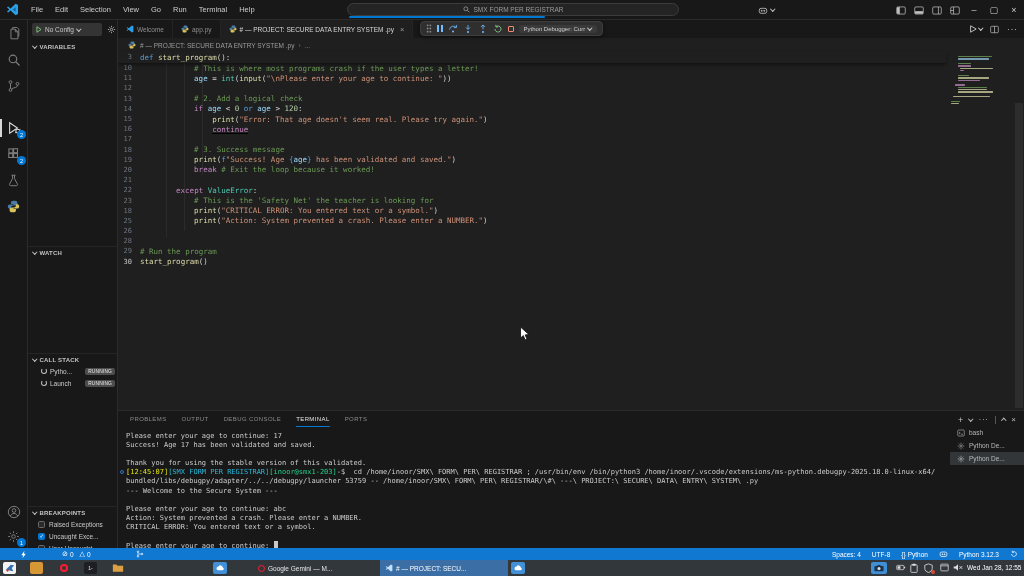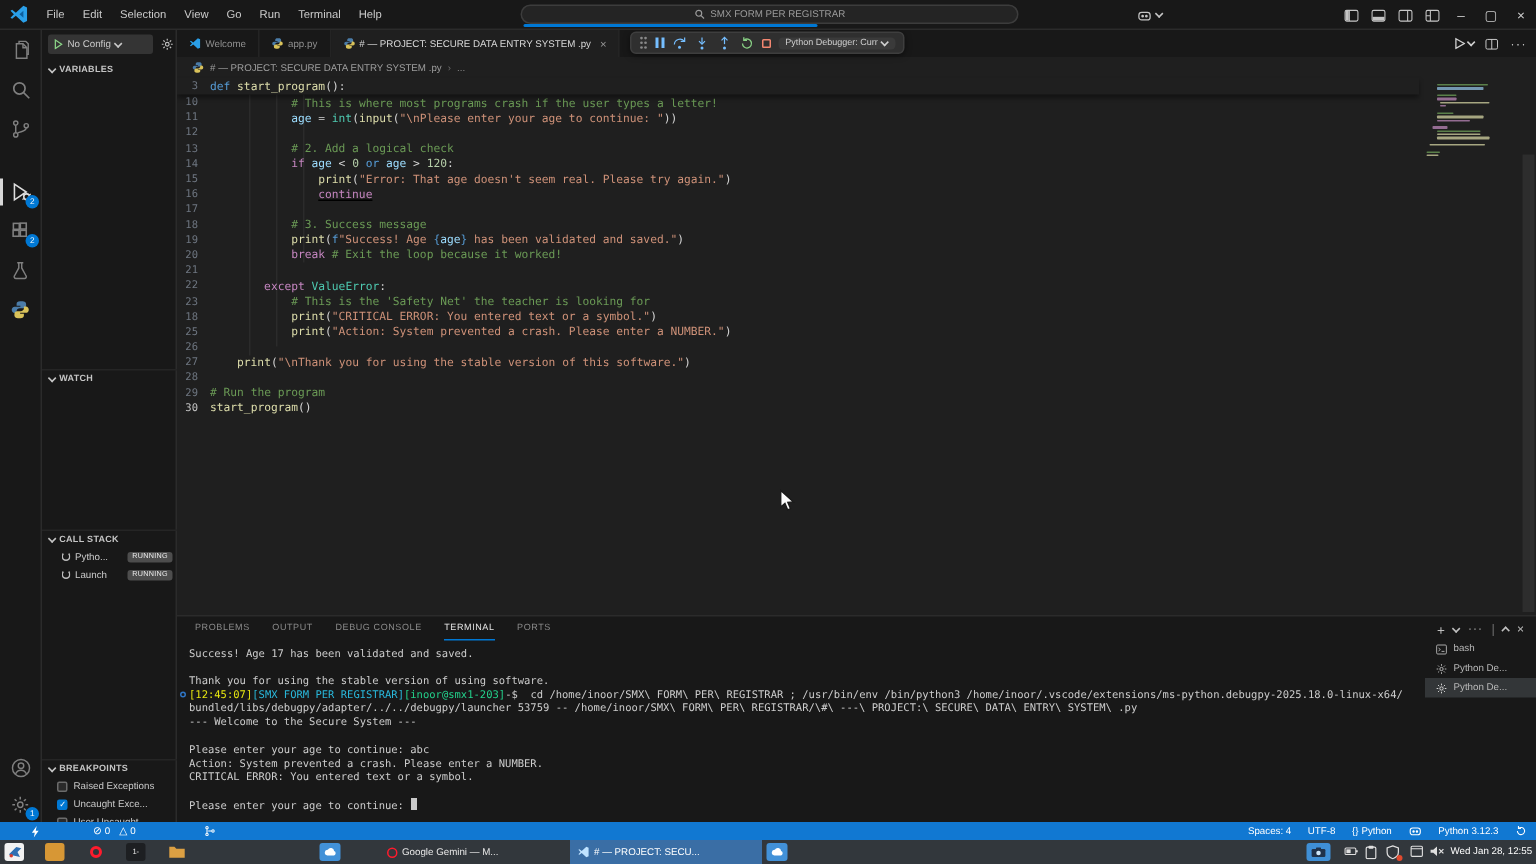--- a/index.html
+++ b/index.html
@@ -380,21 +380,20 @@
       <div class="cl"><span class="ln">17</span><span class="lt" style="padding-left: 0px;"></span></div>
       <div class="cl"><span class="ln">18</span><span class="lt" style="padding-left: 54.12px;"><span class="tok-cm"># 3. Success message</span></span></div>
       <div class="cl"><span class="ln">19</span><span class="lt" style="padding-left: 54.12px;"><span class="tok-fn">print</span><span class="tok-pl">(</span><span class="tok-kw2">f</span><span class="tok-str">"Success! Age </span><span class="tok-pl2">{</span><span class="tok-var">age</span><span class="tok-pl2">}</span><span class="tok-str"> has been validated and saved."</span><span class="tok-pl">)</span></span></div>
       <div class="cl"><span class="ln">20</span><span class="lt" style="padding-left: 54.12px;"><span class="tok-kw">break</span><span class="tok-pl"> </span><span class="tok-cm"># Exit the loop because it worked!</span></span></div>
       <div class="cl"><span class="ln">21</span><span class="lt" style="padding-left: 0px;"></span></div>
       <div class="cl"><span class="ln">22</span><span class="lt" style="padding-left: 36.08px;"><span class="tok-kw">except</span><span class="tok-pl"> </span><span class="tok-type">ValueError</span><span class="tok-pl">:</span></span></div>
       <div class="cl"><span class="ln">23</span><span class="lt" style="padding-left: 54.12px;"><span class="tok-cm"># This is the 'Safety Net' the teacher is looking for</span></span></div>
       <div class="cl"><span class="ln">18</span><span class="lt" style="padding-left: 54.12px;"><span class="tok-fn">print</span><span class="tok-pl">(</span><span class="tok-str">"CRITICAL ERROR: You entered text or a symbol."</span><span class="tok-pl">)</span></span></div>
       <div class="cl"><span class="ln">25</span><span class="lt" style="padding-left: 54.12px;"><span class="tok-fn">print</span><span class="tok-pl">(</span><span class="tok-str">"Action: System prevented a crash. Please enter a NUMBER."</span><span class="tok-pl">)</span></span></div>
       <div class="cl"><span class="ln">26</span><span class="lt" style="padding-left: 0px;"></span></div>
-      <div class="cl"><span class="ln">27</span><span class="lt" style="padding-left: 18.04px;"><span class="tok-fn">print</span><span class="tok-pl">(</span><span class="tok-str">"\nThank you for using the stable version of this software."</span><span class="tok-pl">)</span></span></div>
       <div class="cl"><span class="ln">28</span><span class="lt" style="padding-left: 0px;"></span></div>
       <div class="cl"><span class="ln">29</span><span class="lt" style="padding-left: 0px;"><span class="tok-cm"># Run the program</span></span></div>
       <div class="cl"><span class="ln active">30</span><span class="lt" style="padding-left: 0px;"><span class="tok-fn">start_program</span><span class="tok-pl">()</span></span></div>
     </div>
   <div class="minimap">
       <div class="mml" style="top: 0px; left: 9.6px; width: 34.65px; background: rgb(106, 153, 85);"></div>
       <div class="mml" style="top: 2.35px; left: 9.6px; width: 31.35px; background: rgb(138, 182, 214);"></div>
       <div class="mml" style="top: 7.05px; left: 9.6px; width: 13.2px; background: rgb(106, 153, 85);"></div>
       <div class="mml" style="top: 9.4px; left: 9.6px; width: 13.2px; background: rgb(177, 128, 175);"></div>
       <div class="mml" style="top: 11.75px; left: 11.8px; width: 33.55px; background: rgb(200, 200, 154);"></div>
@@ -422,23 +421,24 @@
     </div>
     <div class="pactions">
       <span style="font-size:9px">+</span>
       <span class="chv"></span>
       <span style="font-size:7px;letter-spacing:1px">···</span>
       <span class="pact-div"></span>
       <span class="chv up"></span>
       <span style="font-size:8px">×</span>
     </div>
     <div class="terminal-out">
+        <div class="tl"><span class="tk-df">Please enter your age to continue: 17</span></div>
         <div class="tl"><span class="tk-df">Success! Age 17 has been validated and saved.</span></div>
         <div class="tl"></div>
-        <div class="tl"><span class="tk-df">Thank you for using the stable version of using software.</span></div>
+        <div class="tl"><span class="tk-df">Thank you for using the stable version of this validated.</span></div>
         <div class="tl"><span class="tmark"></span><span class="tk-yl">[12:45:07]</span><span class="tk-cy">[SMX FORM PER REGISTRAR]</span><span class="tk-gr">[inoor@smx1-203]</span><span class="tk-df">-$  cd /home/inoor/SMX\ FORM\ PER\ REGISTRAR ; /usr/bin/env /bin/python3 /home/inoor/.vscode/extensions/ms-python.debugpy-2025.18.0-linux-x64/</span></div>
         <div class="tl"><span class="tk-df">bundled/libs/debugpy/adapter/../../debugpy/launcher 53759 -- /home/inoor/SMX\ FORM\ PER\ REGISTRAR/\#\ ---\ PROJECT:\ SECURE\ DATA\ ENTRY\ SYSTEM\ .py</span></div>
         <div class="tl"><span class="tk-df">--- Welcome to the Secure System ---</span></div>
         <div class="tl"></div>
         <div class="tl"><span class="tk-df">Please enter your age to continue: abc</span></div>
         <div class="tl"><span class="tk-df">Action: System prevented a crash. Please enter a NUMBER.</span></div>
         <div class="tl"><span class="tk-df">CRITICAL ERROR: You entered text or a symbol.</span></div>
         <div class="tl"></div>
         <div class="tl"><span class="tk-df">Please enter your age to continue: </span><span class="tcur"></span></div>
       </div>

